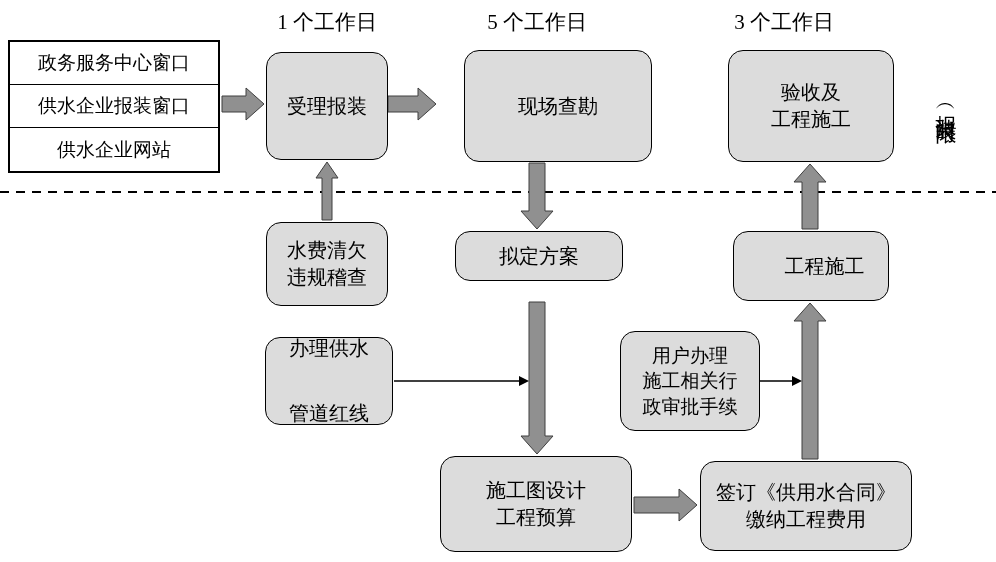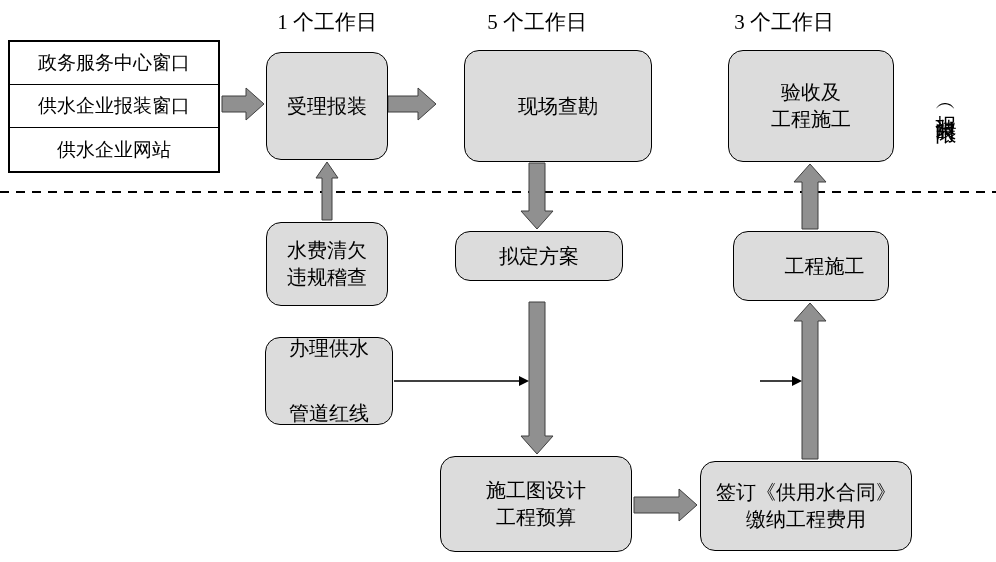--- a/index.html
+++ b/index.html
@@ -124,20 +124,25 @@
 
   <div class="node" style="left:733px;top:231px;width:156px;height:70px;padding-left:27px;">
     <span>工程施工</span>
   </div>
 
   <div class="node" style="left:265px;top:337px;width:128px;height:88px;gap:38px;">
     <span>办理供水</span>
     <span>管道红线</span>
   </div>
 
+  <div class="node" style="left:620px;top:331px;width:140px;height:100px;font-size:19px;">
+    <span>用户办理</span>
+    <span>施工相关行</span>
+    <span>政审批手续</span>
+  </div>
 
   <div class="node" style="left:440px;top:456px;width:192px;height:96px;">
     <span>施工图设计</span>
     <span>工程预算</span>
   </div>
 
   <div class="node" style="left:700px;top:461px;width:212px;height:90px;">
     <span>签订《供用水合同》</span>
     <span>缴纳工程费用</span>
   </div>

